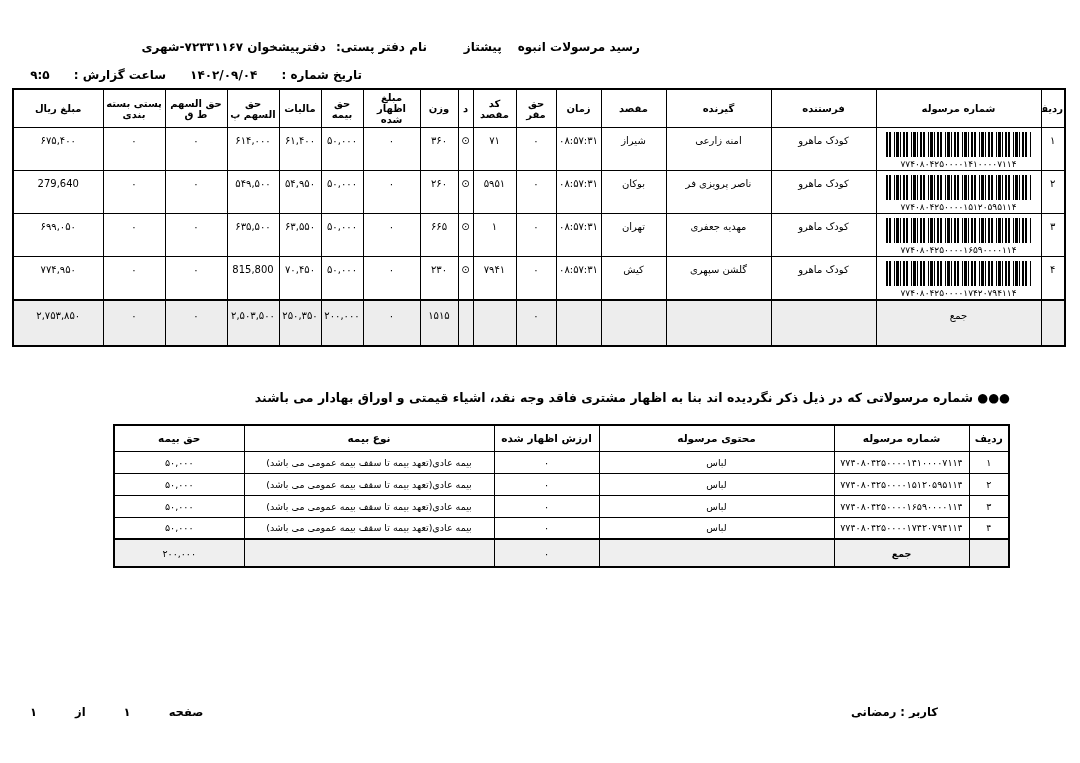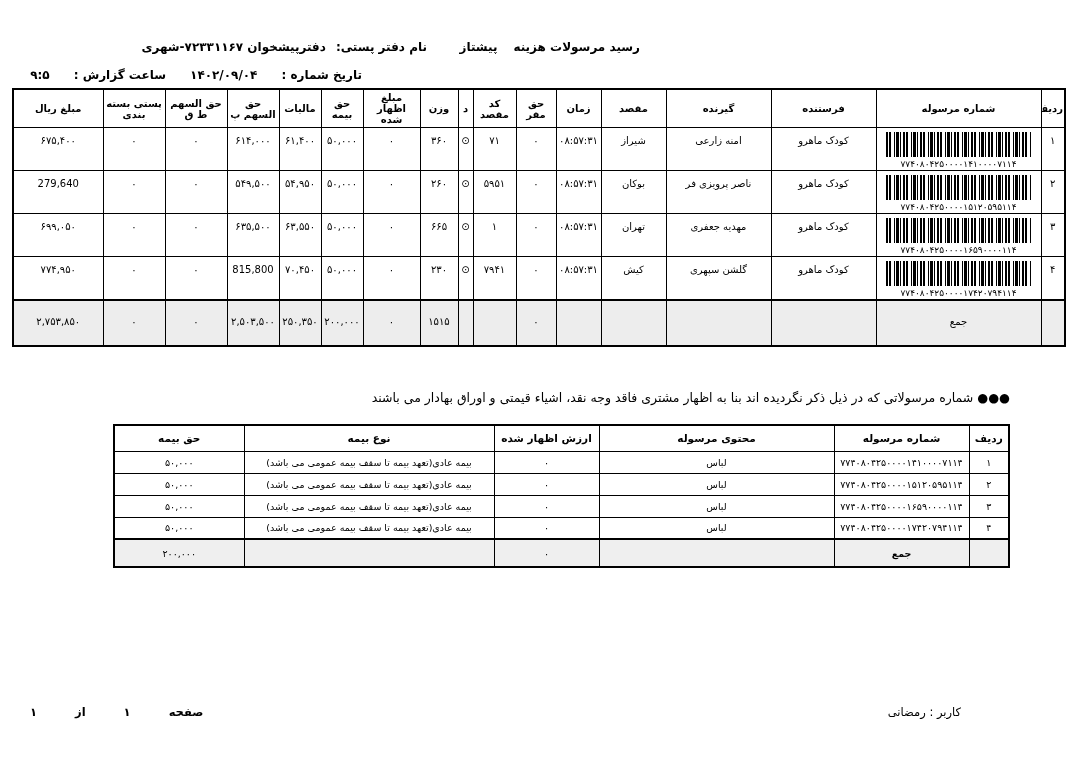--- a/index.html
+++ b/index.html
@@ -20,54 +20,54 @@
   .date-line { top:68px; right:718px; display:flex; gap:24px;
     font-weight:bold; font-size:12px; white-space:nowrap; }
 
   
   table { border-collapse:collapse; table-layout:fixed; direction:rtl; }
   th, td { border:1px solid #000; text-align:center; overflow:hidden; }
 
   .main-table { top:88px; right:14px; width:1052px; border:2px solid #000; }
   .main-table th { font-size:10px; font-weight:bold; height:38px; padding:2px; vertical-align:middle; }
   .main-table td { font-size:10px; font-weight:normal; height:43px; vertical-align:top; padding-top:7px; }
-  .main-table tfoot td { background:#ededed; border-top:2px solid #000; height:46px; padding-top:15px; }
+  .main-table tfoot td { background:#ededed; border-top:2px solid #000; height:46px; padding-top:9px; }
   .sum-label { font-weight:bold; font-size:11px; }
 
   .barcode-cell { padding-top:3px !important; }
   .barcode { width:146px; height:25px; margin:1px auto 2px auto;
     background:repeating-linear-gradient(90deg,
       #000 0 2px, #fff 2px 3px,
       #000 3px 5px, #fff 5px 8px,
       #000 8px 9px, #fff 9px 10px,
       #000 10px 13px, #fff 13px 14px,
       #000 14px 15px, #fff 15px 17px);
   }
   .barcode-num { font-size:9px; letter-spacing:0.6px; direction:ltr; }
 
-  .note-line { top:390px; right:70px; font-weight:normal; font-size:12.5px; }
+  .note-line { top:390px; right:70px; font-weight:bold; font-size:12.5px; }
 
   .ins-table { top:424px; right:70px; width:895px; border:2px solid #000; }
   .ins-table th { font-size:10.5px; font-weight:bold; height:26px; vertical-align:middle; }
   .ins-table td { font-size:9.5px; height:22px; vertical-align:middle; padding:1px 3px; }
   .ins-table tfoot td { background:#efefef; border-top:2px solid #000; height:28px; }
   .ins-barcode-num { font-size:8.5px; letter-spacing:0.4px; direction:ltr; }
 
   
-  .footer-user { top:705px; right:119px; font-weight:normal; font-size:11.5px; }
+  .footer-user { top:705px; right:142px; font-weight:bold; font-size:11.5px; }
   .footer-page { top:705px; left:30px; display:flex; gap:38px;
     font-weight:bold; font-size:11.5px; }
 </style>
 </head>
 <body>
 
 <div class="page">
 
   <div class="abs doc-title">
-    <span>رسید مرسولات هزینه</span>
+    <span>رسید مرسولات انبوه</span>
     <span>پیشتاز</span>
   </div>
 
   <div class="abs office-line">
     <span>نام دفتر پستی:</span>
     <span>دفترپیشخوان ۷۲۳۳۱۱۶۷-شهری</span>
   </div>
 
   <div class="abs date-line">
     <span>تاریخ شماره :</span>

